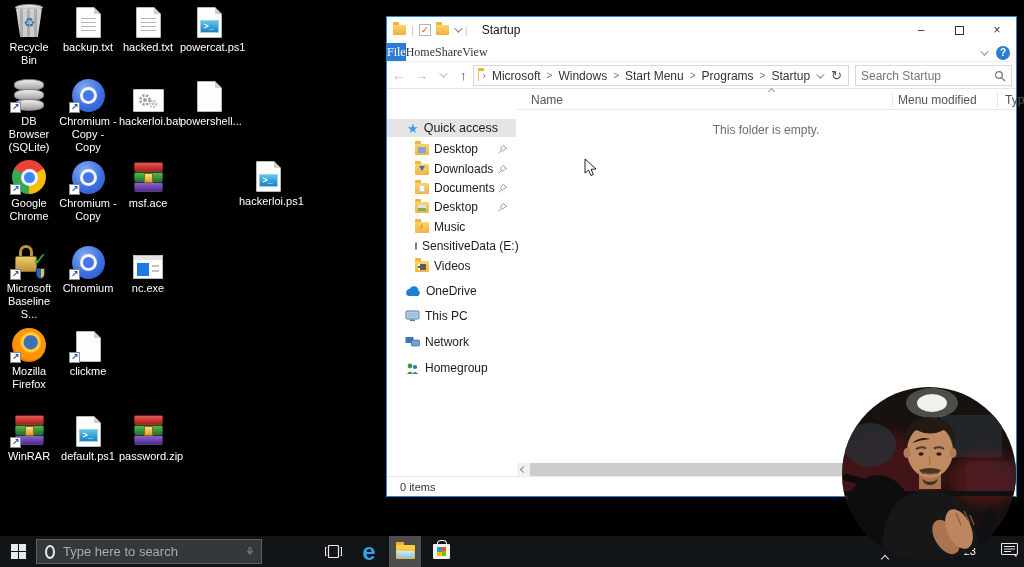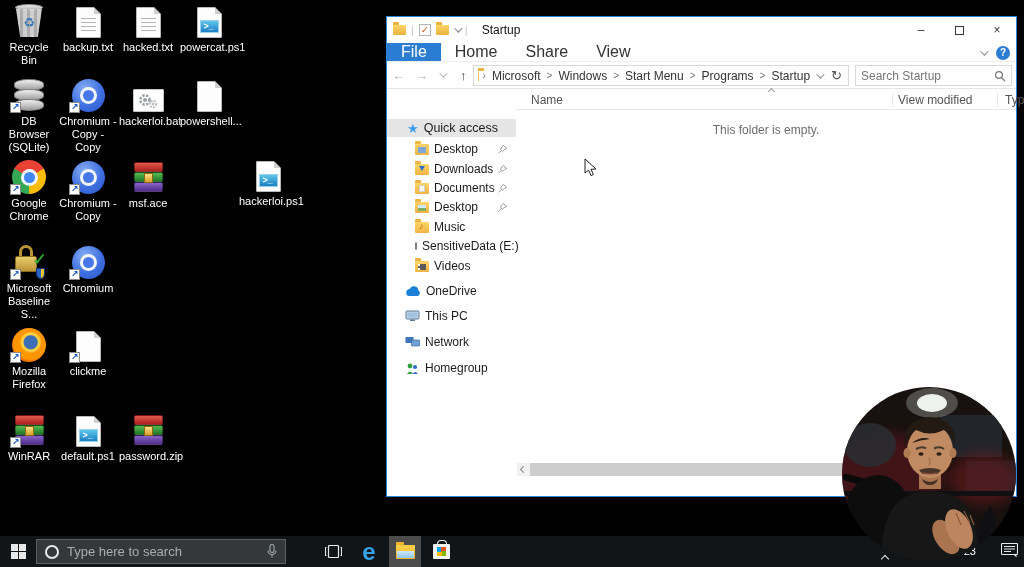--- a/index.html
+++ b/index.html
@@ -87,21 +87,21 @@
         font-size:9px; line-height:11px; text-align:center; font-weight:bold; }
   .chev { display:inline-block; width:6px; height:6px; border-right:1.5px solid #666; border-bottom:1.5px solid #666; }
   .chev.down { transform:rotate(45deg) translateY(-2px); }
   .chev.up { transform:rotate(-135deg); }
   .chev.left { transform:rotate(135deg); }
   .win-title { margin-left:14px; font-size:12px; color:#111; }
   .win-ctrls { position:absolute; right:0; top:0; height:26px; display:flex; }
   .wc { width:38px; height:26px; display:flex; align-items:center; justify-content:center; color:#333; font-size:12px; }
   .wc .maxbox { width:9px; height:9px; border:1px solid #333; }
   .tabbar { position:absolute; left:0; top:26px; right:0; height:19px; background:#fff; display:flex; align-items:stretch; border-bottom:1px solid #eee; }
-  .rtab { padding:0 14px; display:flex; align-items:center; font-size:16px; color:#333; }
+  .rtab { padding:0 0; display:flex; align-items:center; font-size:12px; color:#333;font-family:Liberation Serif, serif; }
   .rtab.active { background:#2b7cd3; color:#fff; }
   .ribbon-right { position:absolute; right:6px; top:26px; height:19px; display:flex; align-items:center; gap:10px; }
   .help-circ { width:14px; height:14px; border-radius:50%; background:#2b7cd3; color:#fff; font-size:10px;
         line-height:14px; text-align:center; font-weight:bold; }
   .navbar { position:absolute; left:0; top:45px; right:0; height:27px; background:#fff; border-bottom:1px solid #e6e6e6;
         display:flex; align-items:center; }
   .navbtn { font-size:13px; color:#b5b5b5; padding:0 5px; }
   .navbtn.en { color:#3b3b3b; }
   .addr { position:absolute; left:86px; top:3px; width:376px; height:21px; border:1px solid #d9d9d9; background:#fff;
         display:flex; align-items:center; padding:0 4px; gap:4px; }
@@ -143,21 +143,21 @@
   .hscroll { position:absolute; left:130px; right:1px; bottom:20px; height:13px; background:#f1f1f1; display:flex; align-items:center; }
   .hs-arrow { width:13px; height:13px; display:flex; align-items:center; justify-content:center; }
   .hs-arrow .chev { width:5px; height:5px; border-color:#8a8a8a; }
   .hs-thumb { height:13px; width:478px; background:#cdcdcd; }
   .statusbar { position:absolute; left:0; right:0; bottom:0; height:20px; border-top:1px solid #ececec; background:#fff;
         display:flex; align-items:center; padding-left:13px; font-size:11px; color:#333; }
 
   
   #taskbar { position:absolute; left:0; bottom:0; width:1024px; height:31px; background:#121517; z-index:40; display:flex; align-items:center; }
   .tb-start { width:36px; height:31px; display:flex; align-items:center; justify-content:center; }
-  .tb-search { position:absolute; left:36px; top:3px; width:250px; height:25px; background:#34383b; border:1px solid #5c6063;
+  .tb-search { position:absolute; left:36px; top:3px; width:226px; height:25px; background:#34383b; border:1px solid #5c6063;
         display:flex; align-items:center; padding:0 8px; gap:8px; }
   .cortana { width:14px; height:14px; border:2.5px solid #e8e8e8; border-radius:50%; }
   .tb-search input { background:transparent; border:none; outline:none; color:#a8adb0; font-size:13px; width:190px;
         font-family:"Liberation Sans",sans-serif; }
   .tb-search input::placeholder { color:#a8adb0; }
   .tb-mic { margin-left:auto; }
   .tb-btn { position:absolute; top:0; width:32px; height:31px; display:flex; align-items:center; justify-content:center; }
   .tb-btn.active { background:#4c4c4c; }
   .edge-e { color:#35a3e8; font-size:24px; font-weight:bold; line-height:22px; }
   .tb-folder { position:relative; width:19px; height:14px; background:linear-gradient(#ffd24a,#f0b42c); border-radius:1px; }
@@ -312,20 +312,31 @@
     <div class="icw">
         <div class="g-chromium">
           <div class="cr-ring">
             <div class="cr-core"></div>
           </div>
         </div>
         <span class="sc">↗</span>
       </div>
     <div class="dlbl">Chromium</div>
   </div>
+  <div class="dicon" style="left:119px;top:243px">
+    <div class="icw">
+        <div class="g-app">
+          <i class="bar"></i>
+          <i class="blue"></i>
+          <i class="l1"></i>
+          <i class="l2"></i>
+        </div>
+      </div>
+    <div class="dlbl">nc.exe</div>
+  </div>
 
   <div class="dicon" style="left:0px;top:326px">
     <div class="icw">
         <div class="g-fx"></div>
         <span class="sc">↗</span>
       </div>
     <div class="dlbl">Mozilla Firefox</div>
   </div>
   <div class="dicon" style="left:59px;top:326px">
     <div class="icw">
@@ -507,35 +518,38 @@
             <path d="M7.5 12 q2.5-4 5.5 0 Z" fill="#2f6fc4"></path>
           </svg>
         <span class="slbl">Homegroup</span>
       </div>
     </div>
 
     <div class="pane-hdr">
       <span class="sortchev"></span>
       <span class="colhdr" style="left:15px">Name</span>
       <span class="colsep" style="left:376px"></span>
-      <span class="colhdr" style="left:382px">View modified</span>
+      <span class="colhdr" style="left:382px">Menu modified</span>
       <span class="colsep" style="left:481px"></span>
       <span class="colhdr" style="left:489px">Type</span>
 
     </div>
 
     <div class="emptymsg">This folder is empty.</div>
 
     <div class="hscroll">
       <div class="hs-arrow">
           <span class="chev left"></span>
         </div>
       <div class="hs-thumb"></div>
     </div>
 
+    <div class="statusbar">
+      <span>0 items</span>
+    </div>
   </div>
 
   <svg id="cursor" width="14" height="19" viewBox="0 0 14 19">
     <path d="M1 1 L1 15 L4.6 12.2 L7 17.6 L9.4 16.5 L7 11.3 L12 11 Z" fill="#fff" stroke="#222" stroke-width="1"></path>
   </svg>
 
   <div id="taskbar">
     <div class="tb-start">
       <svg width="15" height="15" viewBox="0 0 15 15">
         <rect x="0" y="0" width="7" height="7" fill="#e8e8e8"></rect>

